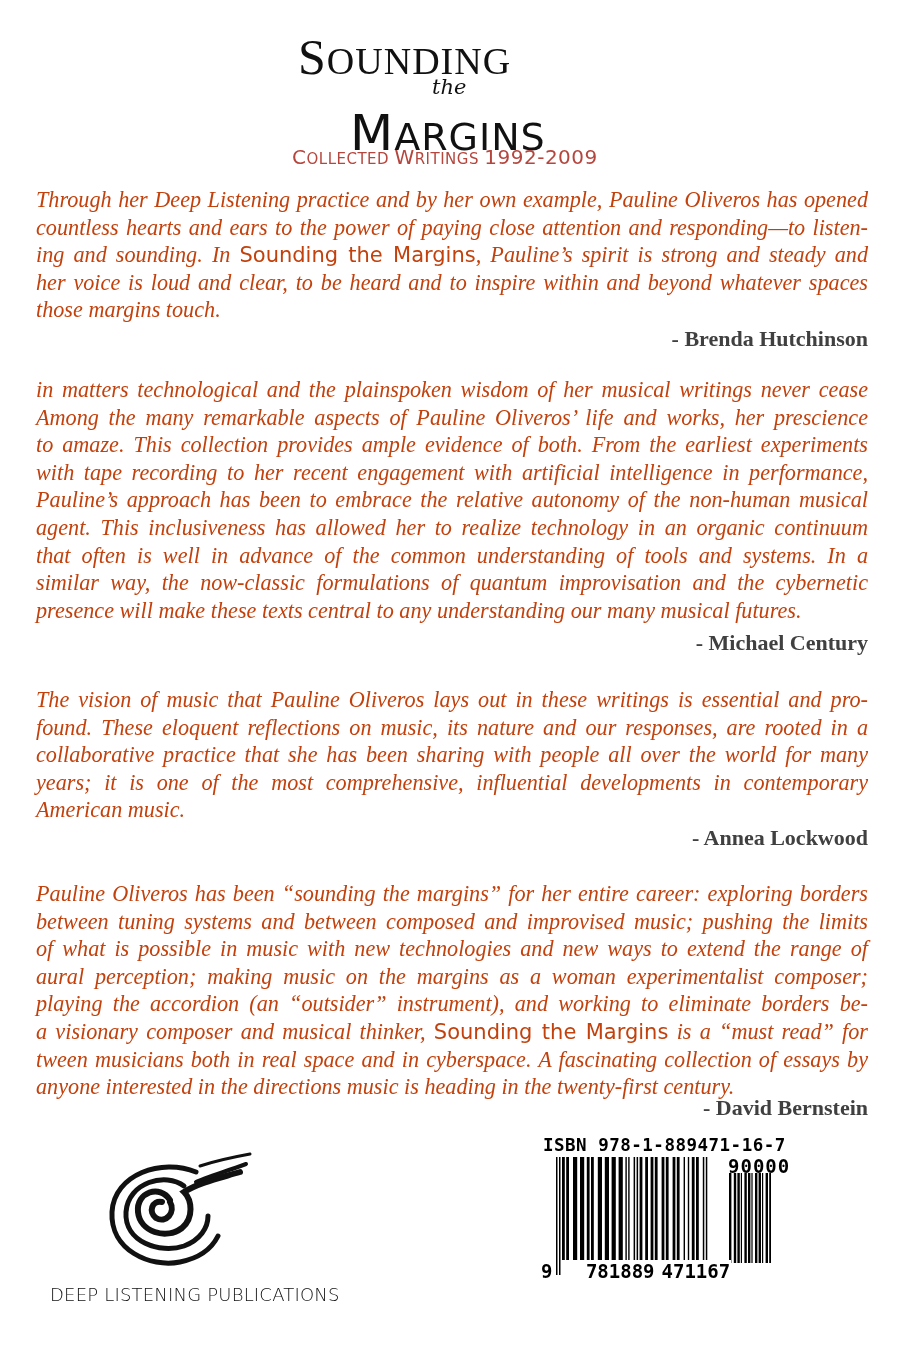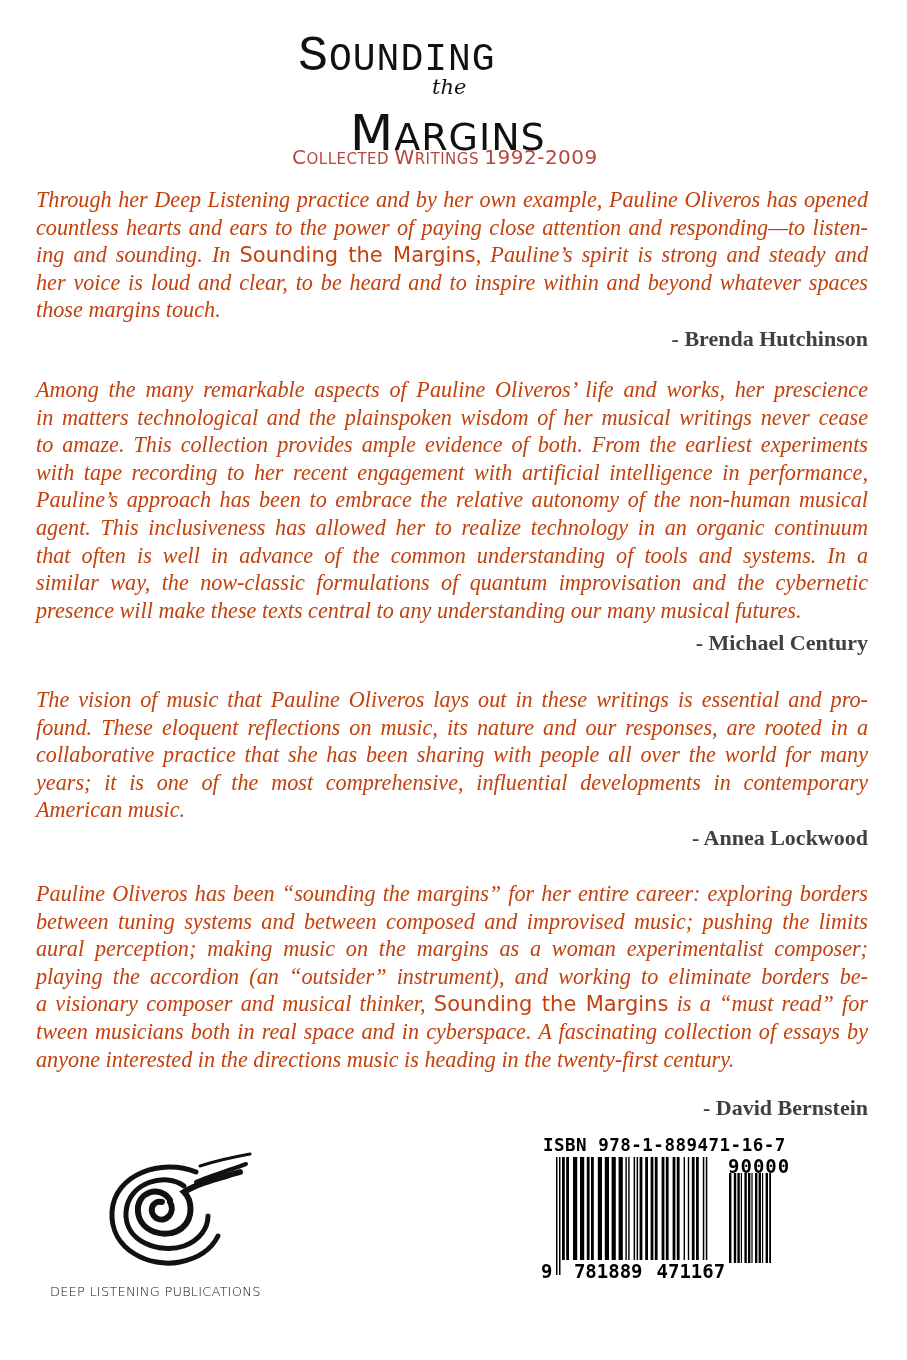--- a/index.html
+++ b/index.html
@@ -1,36 +1,36 @@
 <!DOCTYPE html>
 <html><head>
 <meta charset="utf-8">
 <style>
   html, body { margin: 0; padding: 0; background: #ffffff; }
   body { width: 907px; height: 1360px; position: relative; overflow: hidden; }
-  .t-sounding { position: absolute; left: 298px; top: 28px; font-family: Liberation Mono, monospace; font-weight: 200; color: #111; letter-spacing: 1px; }
+  .t-sounding { position: absolute; left: 298px; top: 28px; font-family: Liberation Serif, serif; font-weight: 200; color: #111; letter-spacing: 1px; }
   .t-sounding .cap { font-size: 50px; }
   .t-sounding .sc { font-size: 38px; }
   .t-the { position: absolute; left: 432px; top: 75px; font-family: "DejaVu Serif", serif; font-style: italic; font-size: 21px; color: #111; text-align: right; }
   .t-margins { position: absolute; left: 350px; top: 92px; font-family: "DejaVu Sans", sans-serif; color: #111; letter-spacing: 1px; margin-top: 12px; }
   .t-margins .cap { font-size: 50px; }
   .t-margins .sc { font-size: 38px; }
   .t-sub { position: absolute; left: 292px; top: 145px; font-family: "DejaVu Sans", sans-serif; color: #b5463e; letter-spacing: 0.5px; white-space: nowrap; }
   .t-sub .cap { font-size: 20px; }
   .t-sub .sc { font-size: 15px; }
   .t-sub .yr { font-size: 20px; }
 
   .para { position: absolute; left: 36px; width: 832px; font-family: "Liberation Serif", "DejaVu Serif", serif; font-style: italic; font-size: 22.2px; color: #c2410c; }
   .para .line { display: block; height: 27.6px; line-height: 27.6px; white-space: nowrap; text-align: justify; text-align-last: justify; }
   .para .line.last { text-align-last: left; }
   .para .roman { font-style: normal; font-family: "DejaVu Sans", sans-serif; font-size: 21px; }
   .author { position: absolute; right: 39px; font-family: "Liberation Serif", "DejaVu Serif", serif; font-weight: bold; font-size: 22px; color: #404040; white-space: nowrap; }
 
   .logo { position: absolute; left: 100px; top: 1150px; width: 160px; height: 125px; }
-  .logo-text { position: absolute; left: 50px; top: 1284px; font-family: "DejaVu Sans", sans-serif; font-weight: 200; font-size: 13px; color: #111; letter-spacing: 0.2px; white-space: nowrap; }
+  .logo-text { position: absolute; left: 50px; top: 1284px; font-family: "DejaVu Sans", sans-serif; font-weight: 200; font-size: 18px; color: #111; letter-spacing: 0.2px; white-space: nowrap; }
 
   .isbn-text { position: absolute; left: 543px; top: 1135px; font-family: "DejaVu Sans Mono", monospace; font-weight: bold; font-size: 17.5px; color: #000; letter-spacing: 0.5px; white-space: nowrap; }
   .addon-num { position: absolute; left: 728px; top: 1155px; font-family: "DejaVu Sans Mono", monospace; font-weight: bold; font-size: 19px; color: #000; letter-spacing: 1px; }
   .barcode { position: absolute; left: 556px; top: 1157px; }
   .bc-digits { position: absolute; left: 540px; top: 1260px; font-family: "DejaVu Sans Mono", monospace; font-weight: bold; font-size: 19px; color: #000; white-space: nowrap; background: transparent; }
   .bc-digits span { background: #fff; padding: 0 1px; }
 </style>
 </head>
 <body>
 
@@ -44,22 +44,22 @@
 <div class="para" style="top:186px;">
     <span class="line"><span>Through her Deep Listening practice and by her own example, Pauline Oliveros has opened</span></span>
     <span class="line"><span>countless hearts and ears to the power of paying close attention and responding—to listen-</span></span>
     <span class="line"><span>ing and sounding. In </span><span class="roman">Sounding the Margins</span><span>, Pauline’s spirit is strong and steady and</span></span>
     <span class="line"><span>her voice is loud and clear, to be heard and to inspire within and beyond whatever spaces</span></span>
     <span class="line last"><span>those margins touch.</span></span>
   </div>
 <div class="author" style="top:326px;">- Brenda Hutchinson</div>
 
 <div class="para" style="top:376px;">
+    <span class="line"><span>in matters technological and the plainspoken wisdom of her musical writings never cease</span></span>
     <span class="line"><span>Among the many remarkable aspects of Pauline Oliveros’ life and works, her prescience</span></span>
-    <span class="line"><span>in matters technological and the plainspoken wisdom of her musical writings never cease</span></span>
     <span class="line"><span>to amaze.  This collection provides ample evidence of both. From the earliest experiments</span></span>
     <span class="line"><span>with tape recording to her recent engagement with artificial intelligence in performance,</span></span>
     <span class="line"><span>Pauline’s approach has been to embrace the relative autonomy of the non-human musical</span></span>
     <span class="line"><span>agent.  This inclusiveness has allowed her to realize technology in an organic continuum</span></span>
     <span class="line"><span>that often is well in advance of the common understanding of tools and systems. In a</span></span>
     <span class="line"><span>similar way, the now-classic formulations of quantum improvisation and the cybernetic</span></span>
     <span class="line last"><span>presence will make these texts central to any understanding our many musical futures.</span></span>
   </div>
 <div class="author" style="top:630px;">- Michael Century</div>
 
@@ -68,20 +68,21 @@
     <span class="line"><span>found. These eloquent reflections on music, its nature and our responses, are rooted in a</span></span>
     <span class="line"><span>collaborative practice that she has been sharing with people all over the world for many</span></span>
     <span class="line"><span>years; it is one of the most comprehensive, influential developments in contemporary</span></span>
     <span class="line last"><span>American music.</span></span>
   </div>
 <div class="author" style="top:825px;">- Annea Lockwood</div>
 
 <div class="para" style="top:880px;">
     <span class="line"><span>Pauline Oliveros has been “sounding the margins” for her entire career: exploring borders</span></span>
     <span class="line"><span>between tuning systems and between composed and improvised music; pushing the limits</span></span>
+    <span class="line"><span>of what is possible in music with new technologies and new ways to extend the range of</span></span>
     <span class="line"><span>aural perception; making music on the margins as a woman experimentalist composer;</span></span>
     <span class="line"><span>playing the accordion (an “outsider” instrument), and working to eliminate borders be-</span></span>
     <span class="line"><span>a visionary composer and musical thinker, </span><span class="roman">Sounding the Margins</span><span> is a “must read” for</span></span>
     <span class="line"><span>tween musicians both in real space and in cyberspace. A fascinating collection of essays by</span></span>
     <span class="line last"><span>anyone interested in the directions music is heading in the twenty-first century.</span></span>
   </div>
 <div class="author" style="top:1095px;">- David Bernstein</div>
 
 <div class="logo">
   <svg width="160" height="125" viewBox="0 0 160 125" fill="none" stroke="#111" stroke-linecap="round">
@@ -143,14 +144,14 @@
       <rect x="206" y="16" width="1.2" height="90"></rect>
       <rect x="209.6" y="16" width="2.4" height="90"></rect>
       <rect x="213.2" y="16" width="2.4" height="90"></rect>
       <rect x="216.6" y="16" width="1.2" height="90"></rect>
       <rect x="220.2" y="16" width="2.4" height="90"></rect>
       <rect x="223.79999999999998" y="16" width="2.4" height="90"></rect>
     </g>
 </svg>
 <div class="bc-digits">
   <span>9</span>
-  <span style="margin-left:8px">781889</span><span style="margin-left:12px">471167</span>
+  <span style="margin-left:20px">781889</span><span style="margin-left:5px">471167</span>
 </div>
 
 </body></html>

